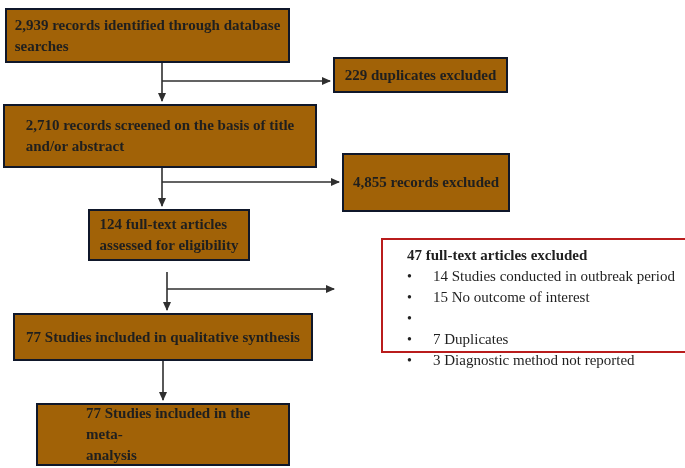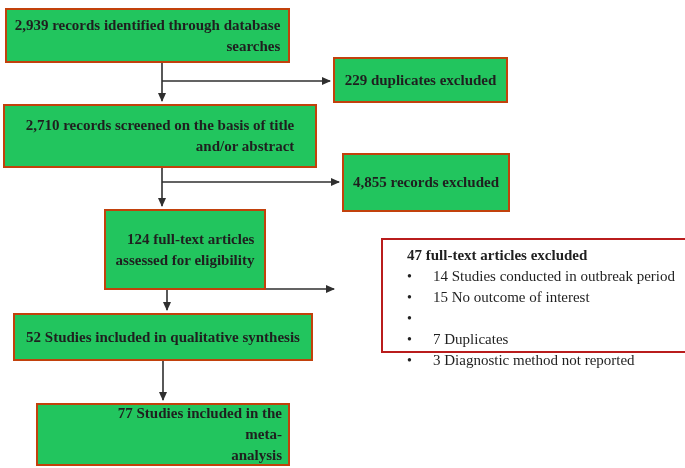--- a/index.html
+++ b/index.html
@@ -18,37 +18,37 @@
   }
   .connectors {
     position: absolute;
     inset: 0;
     width: 685px;
     height: 468px;
   }
   .fbox {
     position: absolute;
     box-sizing: border-box;
-    border: 2px solid #c2410c;
-    background: #22c55e;
+    border: 2px solid #0f172a;
+    background: #a16207;
     display: flex;
     align-items: center;
     justify-content: center;
-    text-align: right;
+    text-align: left;
     font-weight: bold;
     font-size: 15px;
     line-height: 21px;
     white-space: pre-line;
     padding: 2px 6px;
   }
   .box-identified   { left: 5px;   top: 8px;   width: 285px; height: 55px; }
-  .box-duplicates   { left: 333px; top: 57px;  width: 175px; height: 46px; }
+  .box-duplicates   { left: 333px; top: 57px;  width: 175px; height: 36px; }
   .box-screened     { left: 3px;   top: 104px; width: 314px; height: 64px; }
   .box-rec-excluded { left: 342px; top: 153px; width: 168px; height: 59px; }
-  .box-fulltext     { left: 104px;  top: 209px; width: 162px; height: 81px; }
+  .box-fulltext     { left: 88px;  top: 209px; width: 162px; height: 52px; }
   .box-qualitative  { left: 13px;  top: 313px; width: 300px; height: 48px; }
   .box-meta         { left: 36px;  top: 403px; width: 254px; height: 63px; padding-left: 48px; }
 
   .box-ft-excluded {
     position: absolute;
     left: 337px; top: 238px; width: 341px; height: 115px;
     box-sizing: border-box;
     border: 2px solid #b91c1c;
     background: #ffffff;
     padding: 5px 8px 4px 24px;
@@ -136,21 +136,21 @@
       <span class="reason-bullet">•</span>
       <span class="reason-text">7 Duplicates</span>
     </div>
     <div class="reason-row">
       <span class="reason-bullet">•</span>
       <span class="reason-text">3 Diagnostic method not reported</span>
     </div>
   </div>
 
   <div class="fbox box-qualitative">
-    <span>52 Studies included in qualitative synthesis</span>
+    <span>77 Studies included in qualitative synthesis</span>
   </div>
 
   <div class="fbox box-meta">
     <span>77 Studies included in the meta-
 analysis</span>
   </div>
 
 </div>
 
 </body></html>

